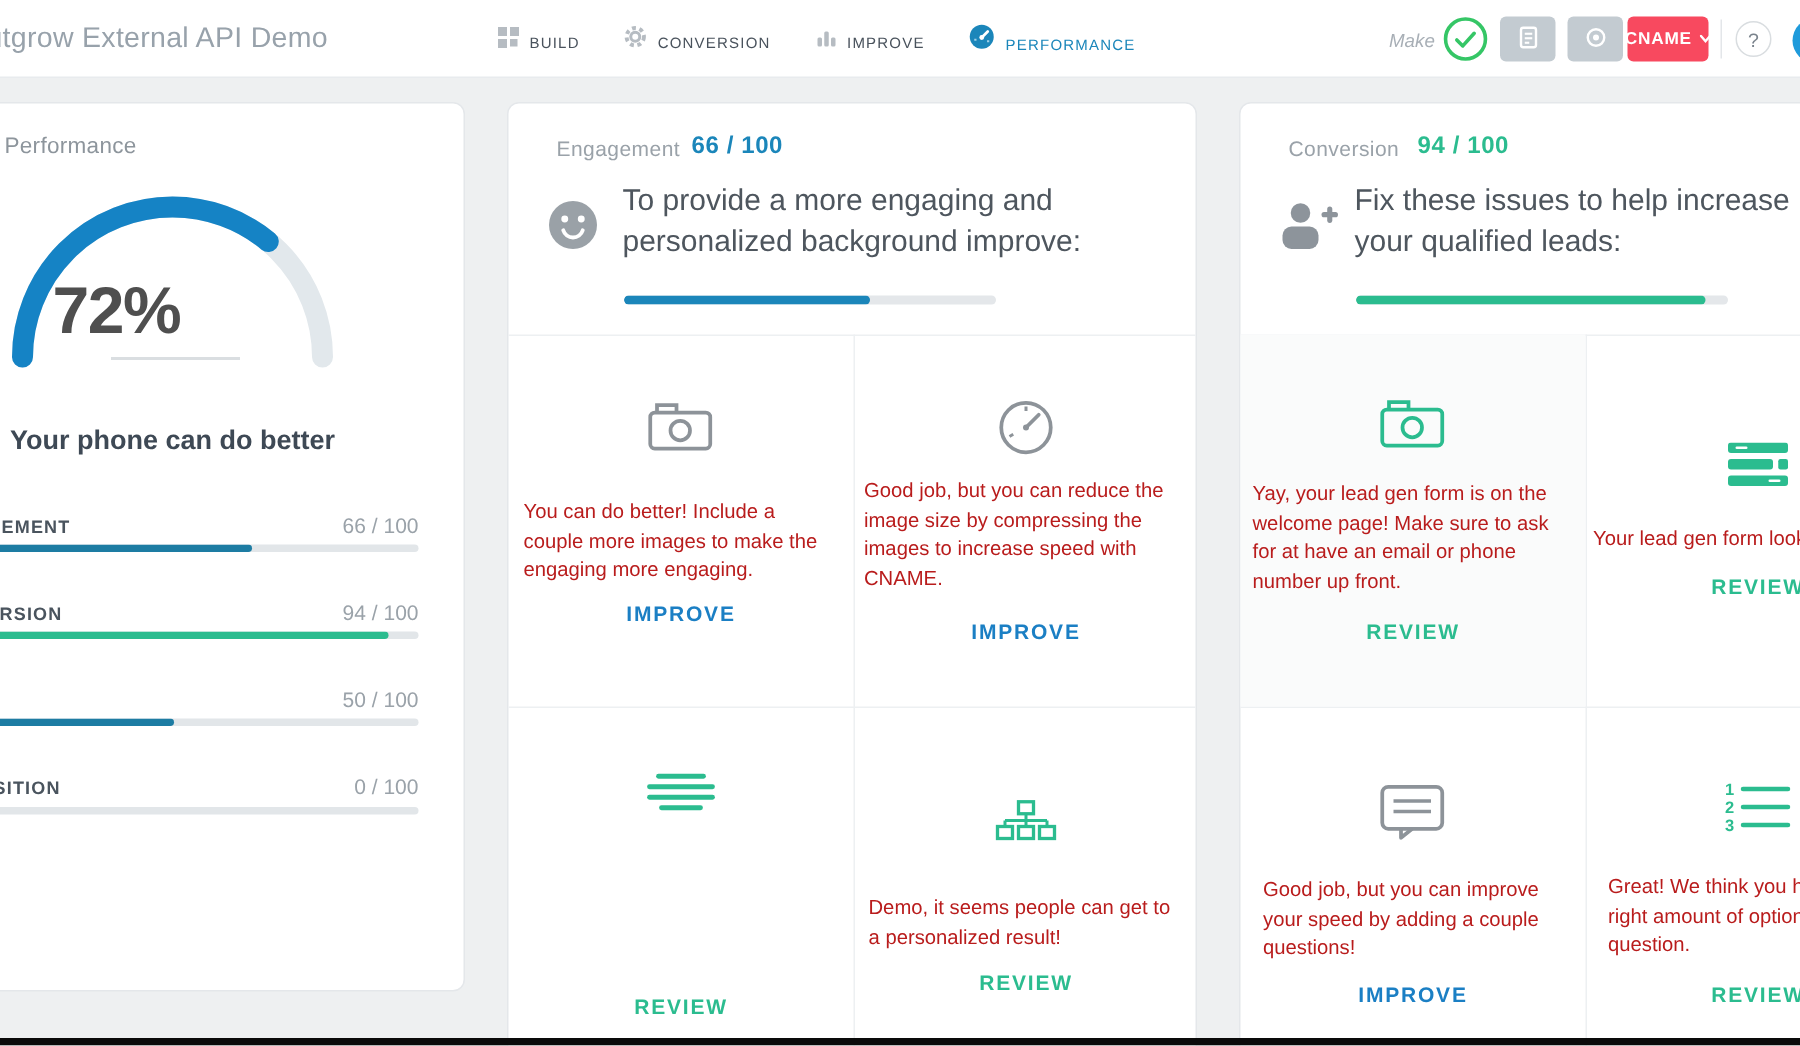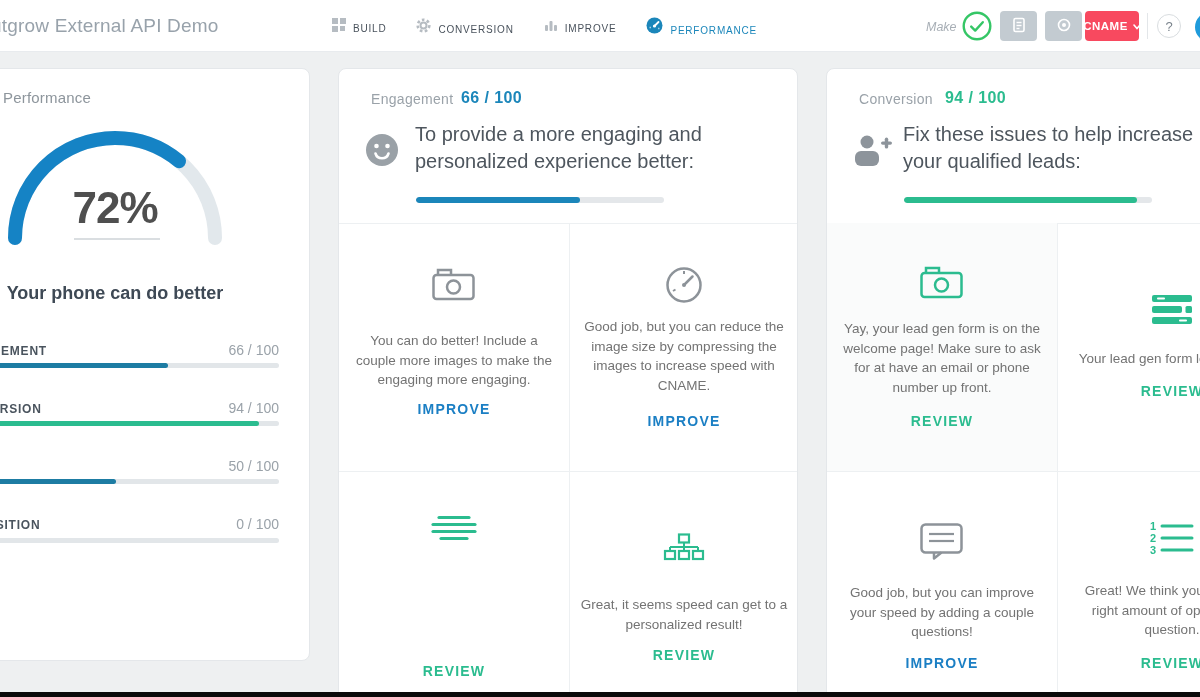--- a/index.html
+++ b/index.html
@@ -25,21 +25,21 @@
 
   
   .panel { position:absolute; background:#fff; border:1px solid #e4e7ea; border-radius:8px; }
   .panel-left { left:-50px; top:68px; width:360px; height:593px; }
   .panel-mid  { left:338px; top:68px; width:460px; height:640px; }
   .panel-right{ left:826px; top:68px; width:460px; height:640px; }
 
   
   .ov-heading { position:absolute; left:52px; top:20px; font-size:15px; color:#8d959c; letter-spacing:.2px; }
   .gauge-svg { position:absolute; left:0; top:55px; }
-  .gauge-score { position:absolute; left:84px; top:114px; width:160px; text-align:center; font-size:44px; font-weight:bold; color:#4f4f4f; letter-spacing:-1px; }
+  .gauge-score { position:absolute; left:84px; top:114px; width:160px; font-size:44px; font-weight:bold; color:#4f4f4f; letter-spacing:-1px; }
   .gauge-underline { position:absolute; left:123px; top:169px; width:86px; height:2px; background:#dadee1; }
   .verdict { position:absolute; left:54px; top:214px; width:220px; text-align:center; font-size:18px; font-weight:bold; color:#3e4955; }
   .metric-label { position:absolute; left:2px; width:326px; font-size:12px; font-weight:bold; letter-spacing:.8px; color:#4a545e; white-space:nowrap; }
   .metric-value { position:absolute; left:2px; width:326px; text-align:right; font-size:14px; color:#9aa2a9; white-space:nowrap; }
   .metric-bar { position:absolute; left:2px; width:326px; height:5px; border-radius:3px; background:#e2e6e9; overflow:hidden; }
   .metric-bar i { display:block; height:100%; border-radius:3px; }
   .m1l{top:275px}.m1v{top:273px}.m1b{top:294px}
   .m2l{top:333px}.m2v{top:331px}.m2b{top:352px}
   .m3l{top:391px}.m3v{top:389px}.m3b{top:410px}
   .m4l{top:449px}.m4v{top:447px}.m4b{top:469px}
@@ -50,21 +50,21 @@
   .sp-icon { position:absolute; left:26px; top:64px; }
   .sp-headline { position:absolute; left:76px; top:52px; width:312px; font-size:20px; line-height:27px; color:#4e565e; }
   .sp-progress { position:absolute; left:77px; top:128px; width:248px; height:6px; border-radius:3px; background:#e4e7ea; overflow:hidden; }
   .sp-progress i { display:block; height:100%; border-radius:3px; }
   .hdiv { position:absolute; left:0; top:154px; width:100%; height:1px; background:#edf0f2; }
   .vdiv { position:absolute; left:230px; top:154px; width:1px; bottom:0; background:#edf0f2; }
   .hdiv2 { position:absolute; left:0; top:402px; width:100%; height:1px; background:#edf0f2; }
 
   .card { position:absolute; width:230px; height:248px; }
   .card .c-icon { position:absolute; left:0; width:100%; display:flex; justify-content:center; }
-  .card .c-text { position:absolute; font-size:13.5px; line-height:19.5px; color:#737373; text-align:center; }
+  .card .c-text { position:absolute; font-size:13.5px; line-height:19.5px; color:#b91c1c; }
   .card .c-action { position:absolute; left:0; width:100%; text-align:center; font-size:14px; font-weight:bold; letter-spacing:1.2px; cursor:pointer; }
   .act-blue { color:#1b7fc4; } .act-green { color:#2bbc8f; }
 
   .card.mc1 { left:0; top:154px; } .card.mc2 { left:230px; top:154px; }
   .card.mc3 { left:0; top:402px; } .card.mc4 { left:230px; top:402px; }
   .mc1 .c-icon{top:44px} .mc1 .c-text{left:10px; width:210px; top:108px} .mc1 .c-action{top:178px}
   .mc2 .c-icon{top:42px} .mc2 .c-text{left:7px; width:216px; top:94px} .mc2 .c-action{top:190px}
   .mc3 .c-icon{top:44px} .mc3 .c-text{left:15px; width:200px; top:104px} .mc3 .c-action{top:192px}
   .mc4 .c-icon{top:62px} .mc4 .c-text{left:10px; width:210px; top:124px} .mc4 .c-action{top:176px}
 
@@ -208,21 +208,21 @@
   <div class="sp-title">Engagement</div>
   <div class="sp-score" style="left:122px; color:#1b86ba;">66 / 100</div>
   <span class="sp-icon">
     <svg width="34" height="34">
         <circle cx="17" cy="17" r="16" fill="#9aa1a7"></circle>
         <circle cx="11.5" cy="13" r="2.3" fill="#fff"></circle>
         <circle cx="22.5" cy="13" r="2.3" fill="#fff"></circle>
         <path d="M10.5 20.5 a 6.8 6.8 0 0 0 13 0" fill="none" stroke="#fff" stroke-width="2.6" stroke-linecap="round"></path>
       </svg>
   </span>
-  <div class="sp-headline">To provide a more engaging and personalized experience better:</div>
+  <div class="sp-headline">To provide a more engaging and personalized background improve:</div>
   <div class="sp-progress">
       <i style="background: rgb(27, 134, 186); width: 66%;"></i>
     </div>
   <div class="hdiv"></div>
   <div class="vdiv"></div>
   <div class="hdiv2"></div>
 
   <div class="card mc1">
     <div class="c-icon">
       <svg width="44" height="34">
@@ -268,21 +268,21 @@
           <line x1="21" y1="9.5" x2="21" y2="14" stroke="#2bbc8f" stroke-width="2"></line>
           <line x1="7" y1="14" x2="35" y2="14" stroke="#2bbc8f" stroke-width="2"></line>
           <line x1="7" y1="14" x2="7" y2="18" stroke="#2bbc8f" stroke-width="2"></line>
           <line x1="35" y1="14" x2="35" y2="18" stroke="#2bbc8f" stroke-width="2"></line>
           <line x1="21" y1="14" x2="21" y2="18" stroke="#2bbc8f" stroke-width="2"></line>
           <rect x="2" y="18" width="10" height="8" fill="none" stroke="#2bbc8f" stroke-width="2.2"></rect>
           <rect x="16" y="18" width="10" height="8" fill="none" stroke="#2bbc8f" stroke-width="2.2"></rect>
           <rect x="30" y="18" width="10" height="8" fill="none" stroke="#2bbc8f" stroke-width="2.2"></rect>
         </svg>
     </div>
-    <div class="c-text">Great, it seems speed can get to a personalized result!</div>
+    <div class="c-text">Demo, it seems people can get to a personalized result!</div>
     <div class="c-action act-green">REVIEW</div>
   </div>
 </div>
 
 <div class="panel panel-right">
   <div class="sp-title">Conversion</div>
   <div class="sp-score" style="left:118px; color:#2bbc8f;">94 / 100</div>
   <span class="sp-icon">
     <svg width="40" height="36">
         <circle cx="14" cy="9" r="6.5" fill="#8d949b"></circle>

